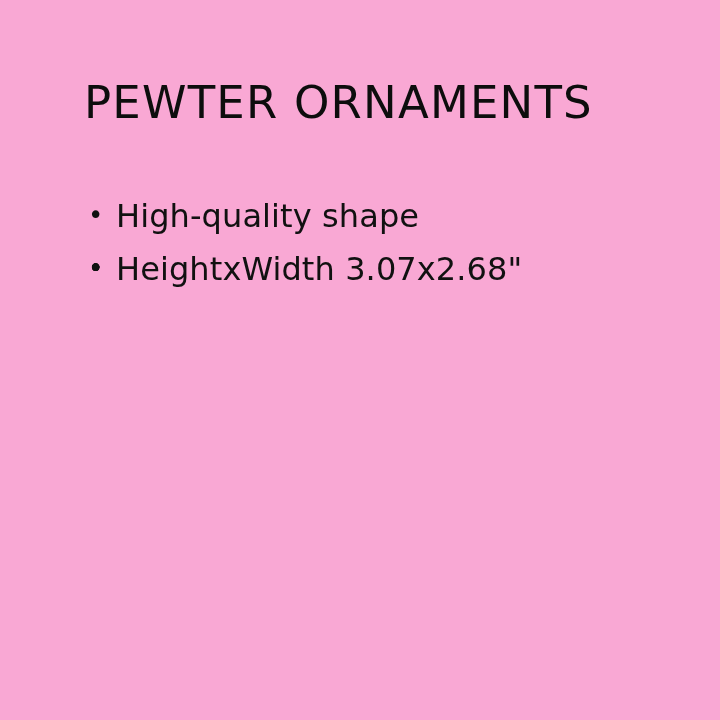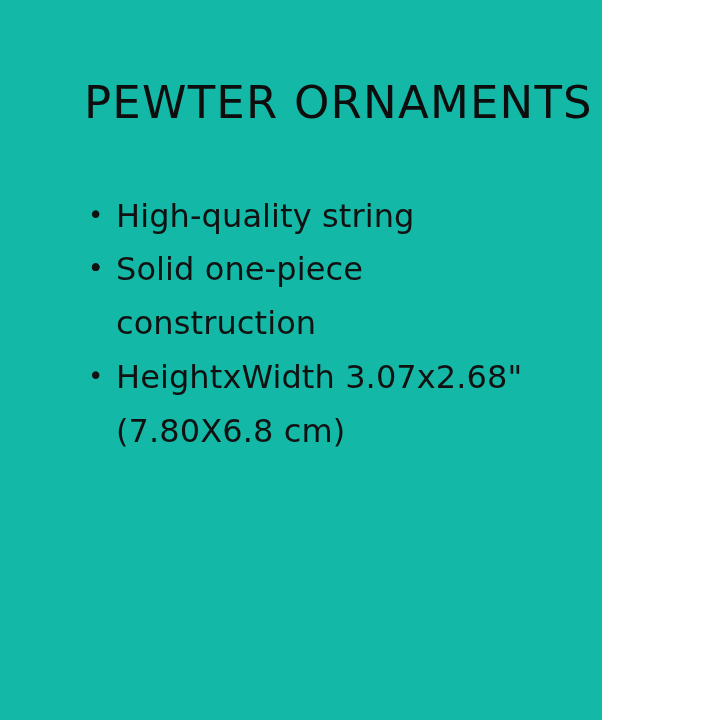--- a/index.html
+++ b/index.html
@@ -9,25 +9,25 @@
   body {
     width: 720px;
     height: 720px;
     background: #ffffff;
     font-family: "DejaVu Sans", sans-serif;
     color: #111111;
     overflow: hidden;
   }
   .card {
     position: relative;
-    width: 602px;
+    width: 720px;
     height: 720px;
     box-sizing: border-box;
     padding: 78px 40px 0 84px;
-    background: #14b8a6;
+    background: #f9a8d4;
   }
   .title {
     font-family: "DejaVu Sans", sans-serif;
     font-size: 45px;
     font-weight: 400;
     letter-spacing: 1.2px;
     line-height: 1.1;
     color: #0d0d0d;
     margin: 0;
     white-space: nowrap;
@@ -63,32 +63,30 @@
 </head>
 <body>
 
 <div class="card">
 
   <h1 class="title">PEWTER ORNAMENTS</h1>
 
   <ul class="feature-list">
     <li>
       <span class="bullet">•</span>
-      <span>High-quality string</span>
+      <span>High-quality shape</span>
     </li>
     <li>
       <span class="bullet">•</span>
     </li>
     <li>
       <span class="bullet">•</span>
     </li>
     <li>
       <span class="bullet">•</span>
-      <span>Solid one-piece construction</span>
     </li>
     <li>
       <span class="bullet">•</span>
       <span>HeightxWidth 3.07x2.68"</span>
-      <span class="line2">(7.80X6.8 cm)</span>
     </li>
   </ul>
 
 </div>
 
 </body></html>

